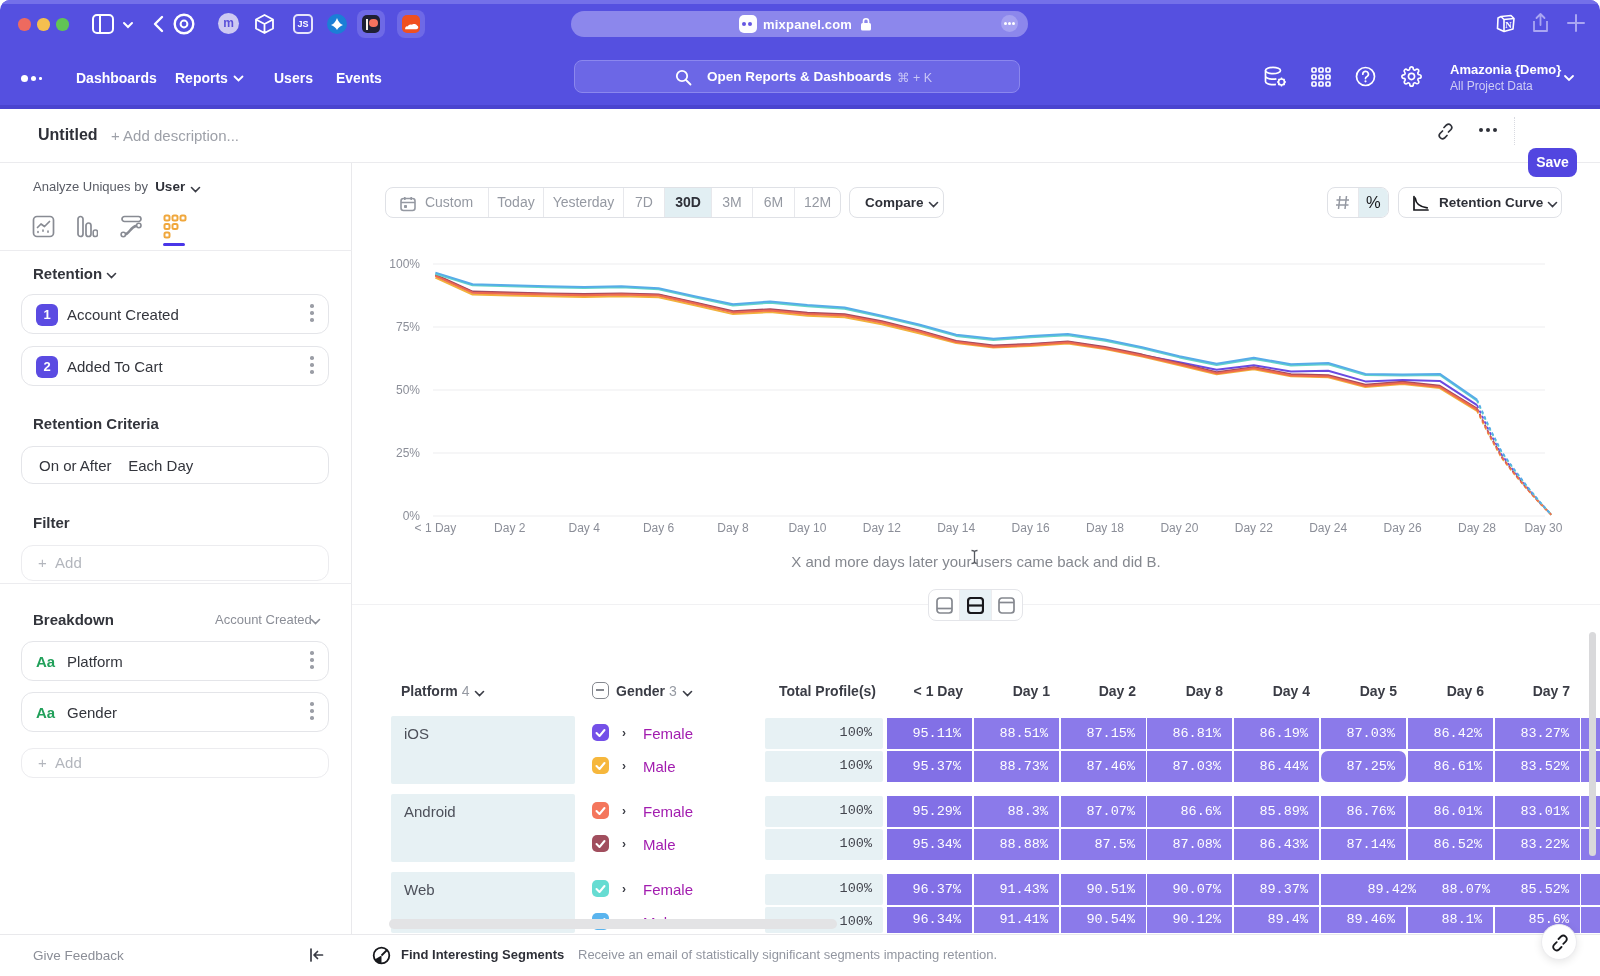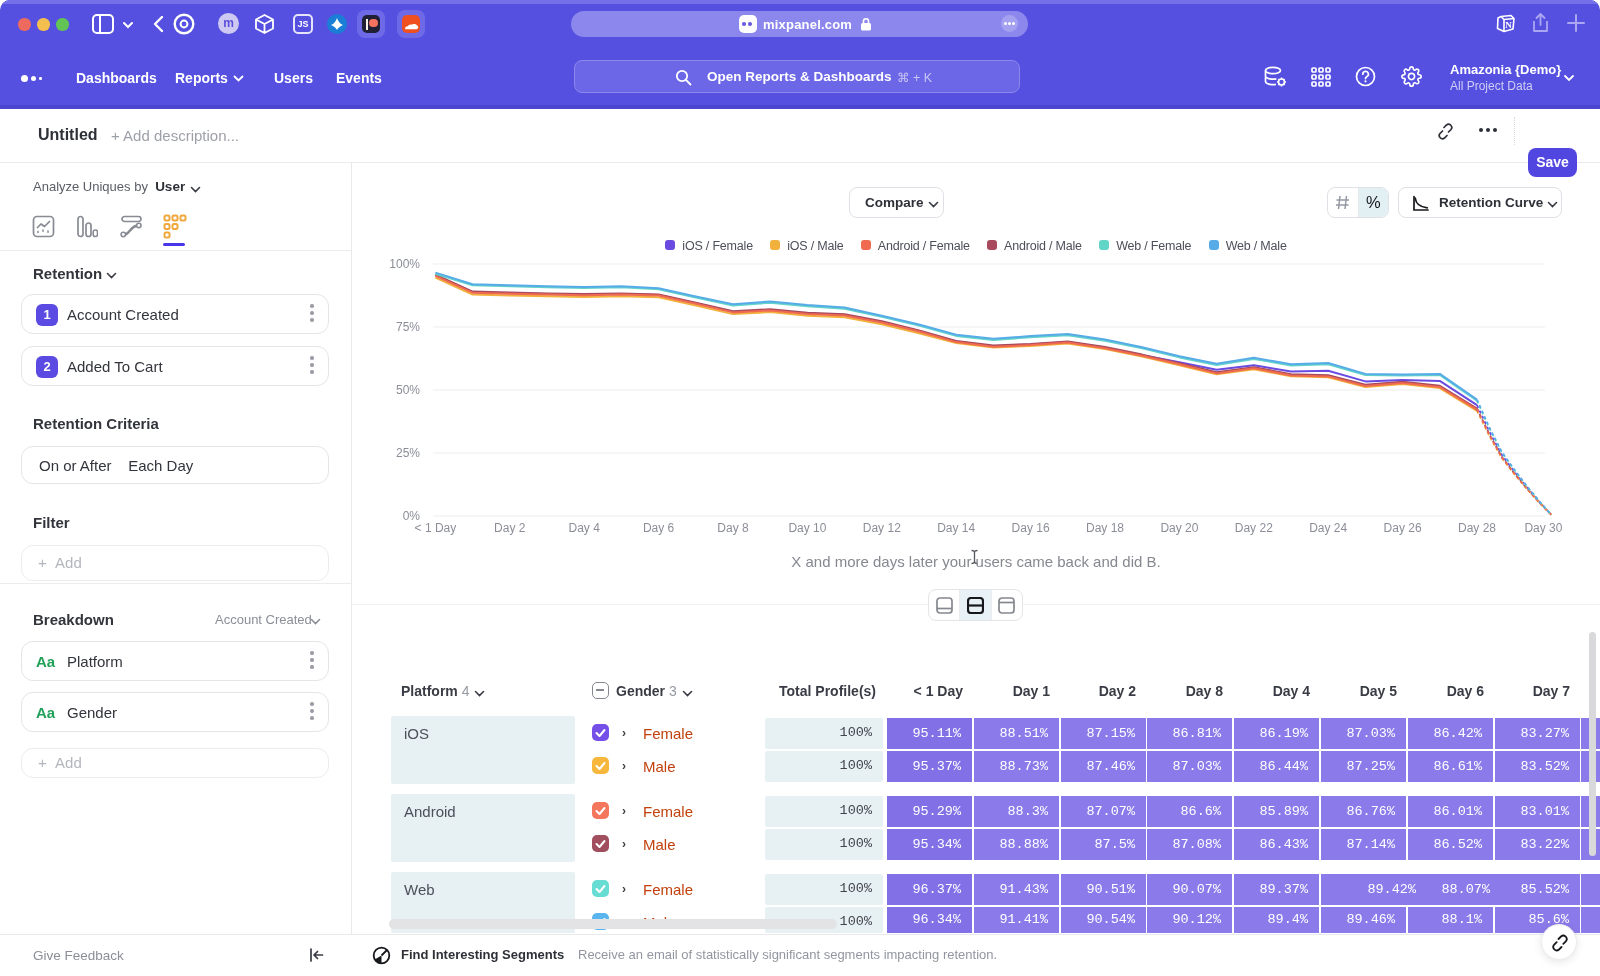--- a/index.html
+++ b/index.html
@@ -68,21 +68,21 @@
   .searchbox span { position:absolute; left:38px; top:7px; font-size:14px; color:#8d9098; }
   
   .thead { position:absolute; font-size:14px; color:#3a3c45; font-weight:700; }
   .thead .cnt { color:#9599a2; font-weight:400; }
   .dayhead { position:absolute; top:683px; font-size:14px; font-weight:700; color:#3a3c45; text-align:right; }
   .shim { position:absolute; background:#e7f1f4; border-radius:2px; }
   .plab { position:absolute; left:404px; font-size:15px; color:#4d505a; }
   .cb { position:absolute; left:592px; width:17px; height:17px; border-radius:5px; }
   .cb svg { position:absolute; left:2px; top:2px; }
   .rowchev { position:absolute; left:622px; font-size:12px; color:#3a3c45; font-weight:700; }
-  .glab { position:absolute; left:643px; font-size:15px; color:#c2410c; }
+  .glab { position:absolute; left:643px; font-size:15px; color:#a21caf; }
   .pct100 { position:absolute; font-family:"Liberation Mono",monospace; font-size:13.5px; color:#43454e; width:100px; text-align:right; }
   .cell { position:absolute; height:31px; line-height:31px; font-family:"Liberation Mono",monospace; font-size:13.5px; color:#fff; text-align:right; padding-right:11px; }
   .c0 { background:#8270e6; }
   .cn { background:#8b7aea; }
   
   #botbar { position:absolute; left:0; top:934px; width:1600px; height:42px; background:#fff; border-top:1px solid #e9e9ec; }
   #botbar .gf { position:absolute; left:33px; top:13px; font-size:13.5px; color:#8b8e97; }
   #botbar .fis { position:absolute; left:401px; top:12px; font-size:14px; font-weight:700; color:#2e3038; }
   #botbar .sub { position:absolute; left:572px; top:12px; font-size:14px; color:#9296a0; }
   .fab { position:absolute; left:1541px; top:924px; width:36px; height:36px; background:#fff; border:1px solid #ececef; border-radius:50%; box-shadow:0 2px 8px rgba(0,0,0,.10); }
@@ -313,20 +313,34 @@
       <span class="kebab">
         <i style="top:0;"></i>
         <i style="top:7px;"></i>
         <i style="top:14px;"></i>
       </span>
     </div>
 <div class="addcard" style="top:748px; height:30px;">
       <span style="top:5px;">+&nbsp;&nbsp;Add</span>
     </div>
 
+<div class="segctl">
+  <span class="seg" style="width:103px; padding-left:24px;">Custom<svg class="abs" style="left:14px; top:8px;" width="16" height="16" viewBox="0 0 16 16">
+          <rect x="1" y="2.5" width="14" height="12" rx="2.5" fill="none" stroke="#9599a2" stroke-width="1.6"></rect>
+          <path d="M1 6.5h14 M4.8 1v3 M11.2 1v3" stroke="#9599a2" stroke-width="1.6"></path>
+          <rect x="4" y="9" width="3" height="3" rx="0.8" fill="#9599a2"></rect>
+        </svg></span>
+  <span class="seg" style="width:55px;">Today</span>
+  <span class="seg" style="width:80px;">Yesterday</span>
+  <span class="seg" style="width:41px;">7D</span>
+  <span class="seg on" style="width:47px;">30D</span>
+  <span class="seg" style="width:41px;">3M</span>
+  <span class="seg" style="width:42px;">6M</span>
+  <span class="seg" style="width:45px;">12M</span>
+</div>
 <div class="btn" style="left:849px; top:187px; width:95px;">
       <span class="abs" style="left:15px; top:7px; font-weight:700; font-size:13.5px;">Compare</span>
       <svg class="abs" style="left:78px; top:13px;" width="11" height="7" viewBox="0 0 11 7">
         <path d="M1.5 1.5 5.5 5.5 9.5 1.5" fill="none" stroke="#3a3c45" stroke-width="1.6" stroke-linecap="round"></path>
       </svg>
     </div>
 <div class="btn" style="left:1327px; top:187px; width:62px; display:flex;">
   <span style="flex:1; border-right:1px solid #e7e8ec; display:flex; align-items:center; justify-content:center;">
         <svg width="15" height="15" viewBox="0 0 15 15">
           <path d="M5 1 3.5 14 M11.5 1 10 14 M1.5 5h12.5 M1 10h12.5" stroke="#9599a2" stroke-width="1.5"></path>
@@ -338,28 +352,20 @@
 </div>
 <div class="btn" style="left:1398px; top:187px; width:164px;">
   <svg class="abs" style="left:13px; top:7px;" width="17" height="17" viewBox="0 0 17 17">
         <path d="M2 1.5v13.5h14" fill="none" stroke="#17181c" stroke-width="1.7" stroke-linecap="round"></path>
         <path d="M3.2 3c.6 5.2 3.8 9 12 9.8" fill="none" stroke="#17181c" stroke-width="1.7" stroke-linecap="round"></path>
       </svg>
   <span class="abs" style="left:40px; top:7px; font-weight:700; font-size:13.5px;">Retention Curve</span>
   <svg class="abs" style="left:148px; top:13px;" width="11" height="7" viewBox="0 0 11 7">
         <path d="M1.5 1.5 5.5 5.5 9.5 1.5" fill="none" stroke="#3a3c45" stroke-width="1.6" stroke-linecap="round"></path>
       </svg>
-</div>
-<div class="legend">
-  <span class="it"><span class="sw" style="background:#6a4ae0;"></span>iOS / Female</span>
-  <span class="it"><span class="sw" style="background:#f2b13c;"></span>iOS / Male</span>
-  <span class="it"><span class="sw" style="background:#ef6a4e;"></span>Android / Female</span>
-  <span class="it"><span class="sw" style="background:#a84a5e;"></span>Android / Male</span>
-  <span class="it"><span class="sw" style="background:#62d4c8;"></span>Web / Female</span>
-  <span class="it"><span class="sw" style="background:#57ace8;"></span>Web / Male</span>
 </div>
 <svg class="abs" style="left:352px; top:248px;" width="1248" height="300" viewBox="0 0 1248 300">
 <line x1="81" y1="268.0" x2="1193" y2="268.0" stroke="#ededef" stroke-width="1"></line>
 <line x1="81" y1="205.0" x2="1193" y2="205.0" stroke="#ededef" stroke-width="1"></line>
 <line x1="81" y1="142.0" x2="1193" y2="142.0" stroke="#ededef" stroke-width="1"></line>
 <line x1="81" y1="79.0" x2="1193" y2="79.0" stroke="#ededef" stroke-width="1"></line>
 <line x1="81" y1="16.0" x2="1193" y2="16.0" stroke="#ededef" stroke-width="1"></line>
 <text x="68" y="272.0" text-anchor="end" class="axl">0%</text>
 <text x="68" y="209.0" text-anchor="end" class="axl">25%</text>
 <text x="68" y="146.0" text-anchor="end" class="axl">50%</text>
@@ -467,21 +473,21 @@
     </span>
 <span class="rowchev" style="top:759px;">›</span>
 <span class="glab" style="top:758px;">Male</span>
 <span class="shim" style="left:765px; top:751px; width:118px; height:31px;"></span>
 <span class="pct100" style="left:772px; top:758px;">100%</span>
 <span class="cell c0" style="left:887px; top:751px; width:85px; height:31px; line-height:31px;">95.37%</span>
 <span class="cell cn" style="left:974px; top:751px; width:85px; height:31px; line-height:31px;">88.73%</span>
 <span class="cell cn" style="left:1061px; top:751px; width:85px; height:31px; line-height:31px;">87.46%</span>
 <span class="cell cn" style="left:1147px; top:751px; width:85px; height:31px; line-height:31px;">87.03%</span>
 <span class="cell cn" style="left:1234px; top:751px; width:85px; height:31px; line-height:31px;">86.44%</span>
-<span class="cell cn" style="left:1321px; top:751px; width:85px; height:31px; line-height:31px;">87.25%</span>
+<span class="cell cn" style="left:1321px; top:751px; width:85px; height:31px; line-height:31px;border-radius:7px;">87.25%</span>
 <span class="cell cn" style="left:1408px; top:751px; width:85px; height:31px; line-height:31px;">86.61%</span>
 <span class="cell cn" style="left:1495px; top:751px; width:85px; height:31px; line-height:31px;">83.52%</span>
 <span class="cell cn" style="left:1581px; top:751px; width:19px; height:31px;"></span>
 <span class="shim" style="left:391px; top:794px; width:184px; height:68px;"></span>
 <span class="plab" style="top:803px;">Android</span>
 <span class="cb" style="top:802px; background:#f4765c;">
       <svg width="13" height="13" viewBox="0 0 13 13">
         <path d="M2.5 7l3 3 5-6" fill="none" stroke="#fff" stroke-width="2" stroke-linecap="round" stroke-linejoin="round"></path>
       </svg>
     </span>

